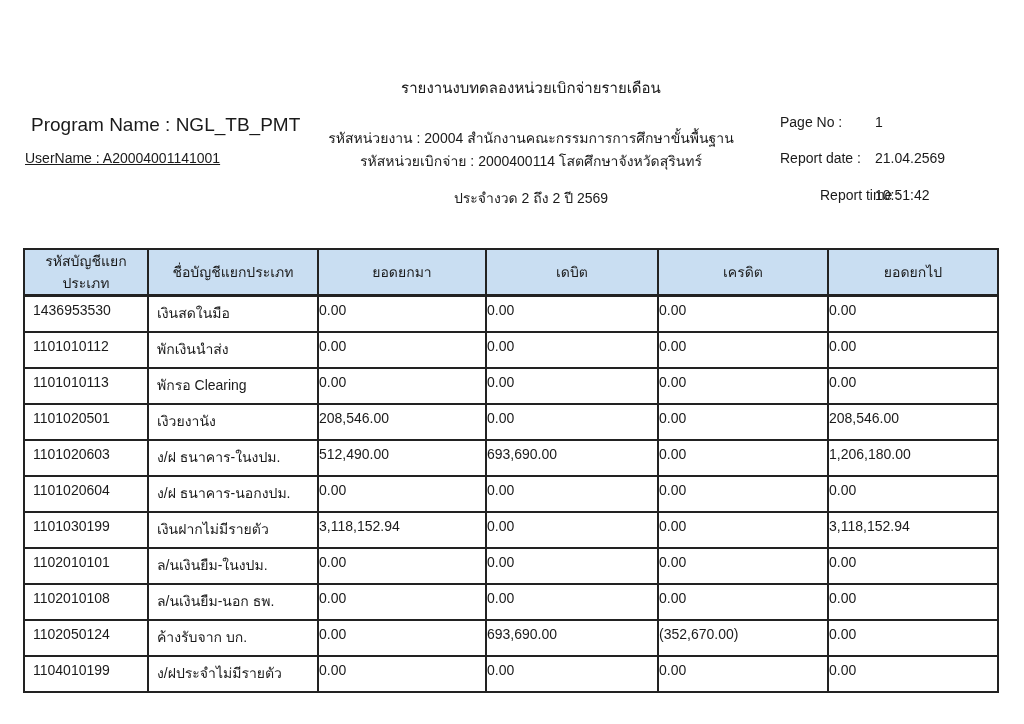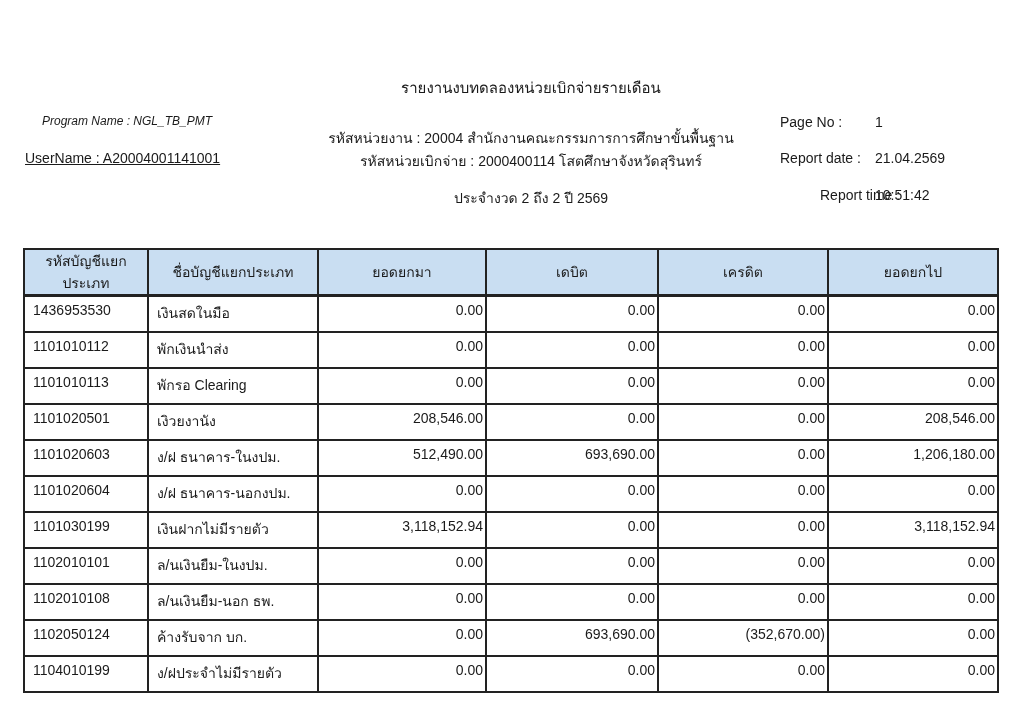--- a/index.html
+++ b/index.html
@@ -14,21 +14,21 @@
     font-family: "Liberation Sans", "DejaVu Sans", sans-serif;
     color: var(--text);
   }
   .page { position: relative; width: 1024px; height: 724px; overflow: hidden; border-radius: 13px; }
 
   
   .title {
     position: absolute; top: 76px; left: 38px; right: 0;
     text-align: center; font-size: 15px;
   }
-  .info-left-1  { position: absolute; top: 114px; left: 42px;  font-size: 12px; font-style: italic; }
+  .info-left-1  { position: absolute; top: 114px; left: 31px;  font-size: 19px; }
   .info-left-2  { position: absolute; top: 150px; left: 25px;  font-size: 14px; text-decoration: underline; }
   .info-mid-1   { position: absolute; top: 114px; left: 38px; right: 0; text-align: center; font-size: 14px; margin-top: 13px; }
   .info-mid-2   { position: absolute; top: 150px; left: 38px; right: 0; text-align: center; font-size: 14px; }
   .info-mid-3   { position: absolute; top: 187px; left: 38px; right: 0; text-align: center; font-size: 14px; }
   .meta-label-1 { position: absolute; top: 114px; left: 780px; font-size: 14px; }
   .meta-label-2 { position: absolute; top: 150px; left: 780px; font-size: 14px; }
   .meta-label-3 { position: absolute; top: 187px; left: 780px; font-size: 14px; margin-left: 40px; }
   .meta-value-1 { position: absolute; top: 114px; left: 875px; font-size: 14px; }
   .meta-value-2 { position: absolute; top: 150px; left: 875px; font-size: 14px; }
   .meta-value-3 { position: absolute; top: 187px; left: 875px; font-size: 14px; }
@@ -50,21 +50,21 @@
     vertical-align: middle;
     border-bottom-width: 3px;
   }
   table.tb td {
     height: 36px;
     vertical-align: top;
     padding-top: 5px;
     background: #ffffff;
   }
   table.tb td.c-left { text-align: left; padding-left: 8px; }
-  table.tb td.c-num  { text-align: right; padding-right: 2px; }
+  table.tb td.c-num  { text-align: left; padding-right: 2px; }
 </style>
 </head>
 <body>
 
 <div class="page">
 
   <div class="title">รายงานงบทดลองหน่วยเบิกจ่ายรายเดือน</div>
 
   <div class="info-left-1">Program Name : NGL_TB_PMT</div>
   <div class="info-left-2">UserName : A20004001141001</div>

